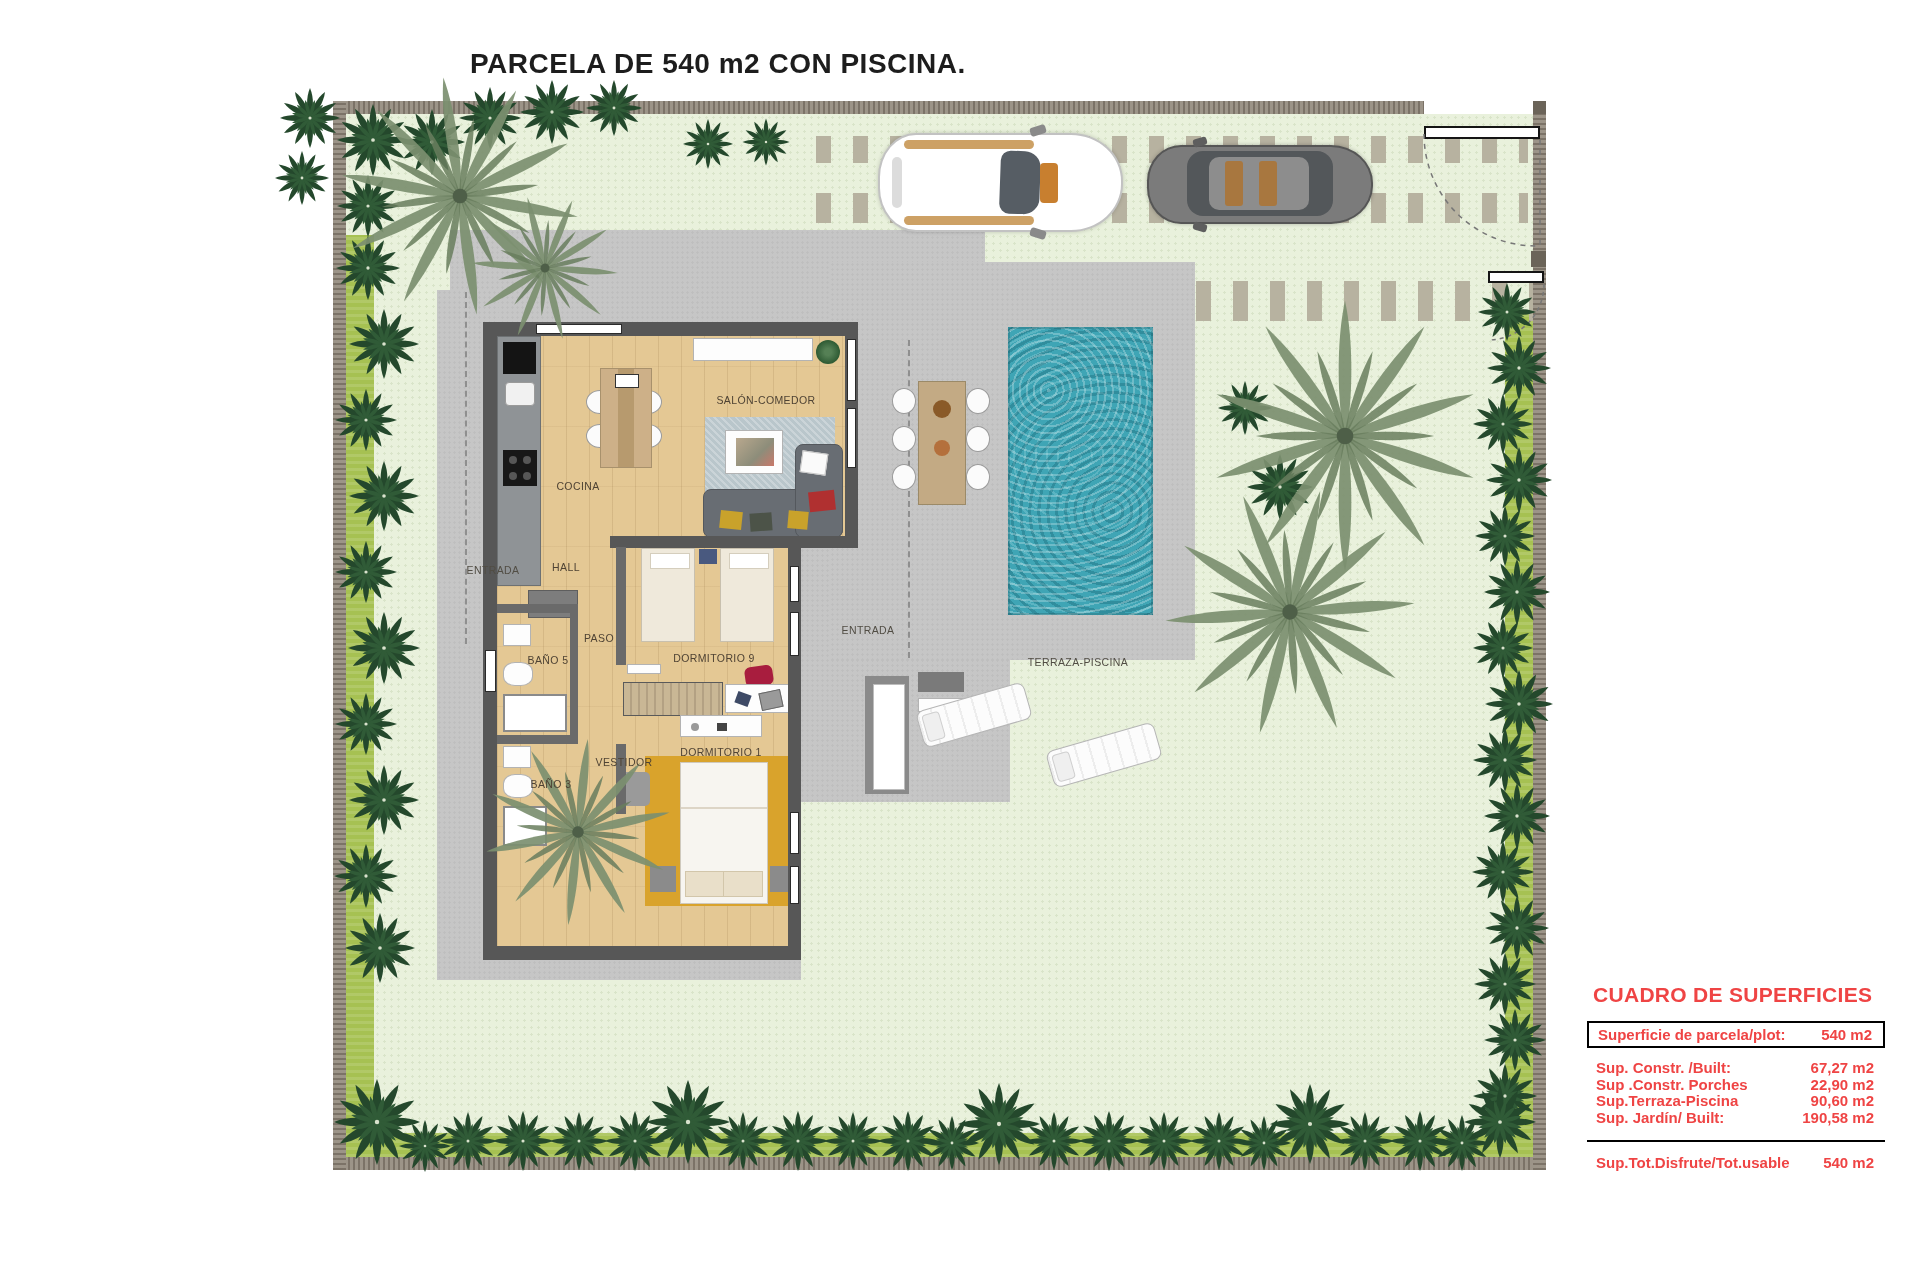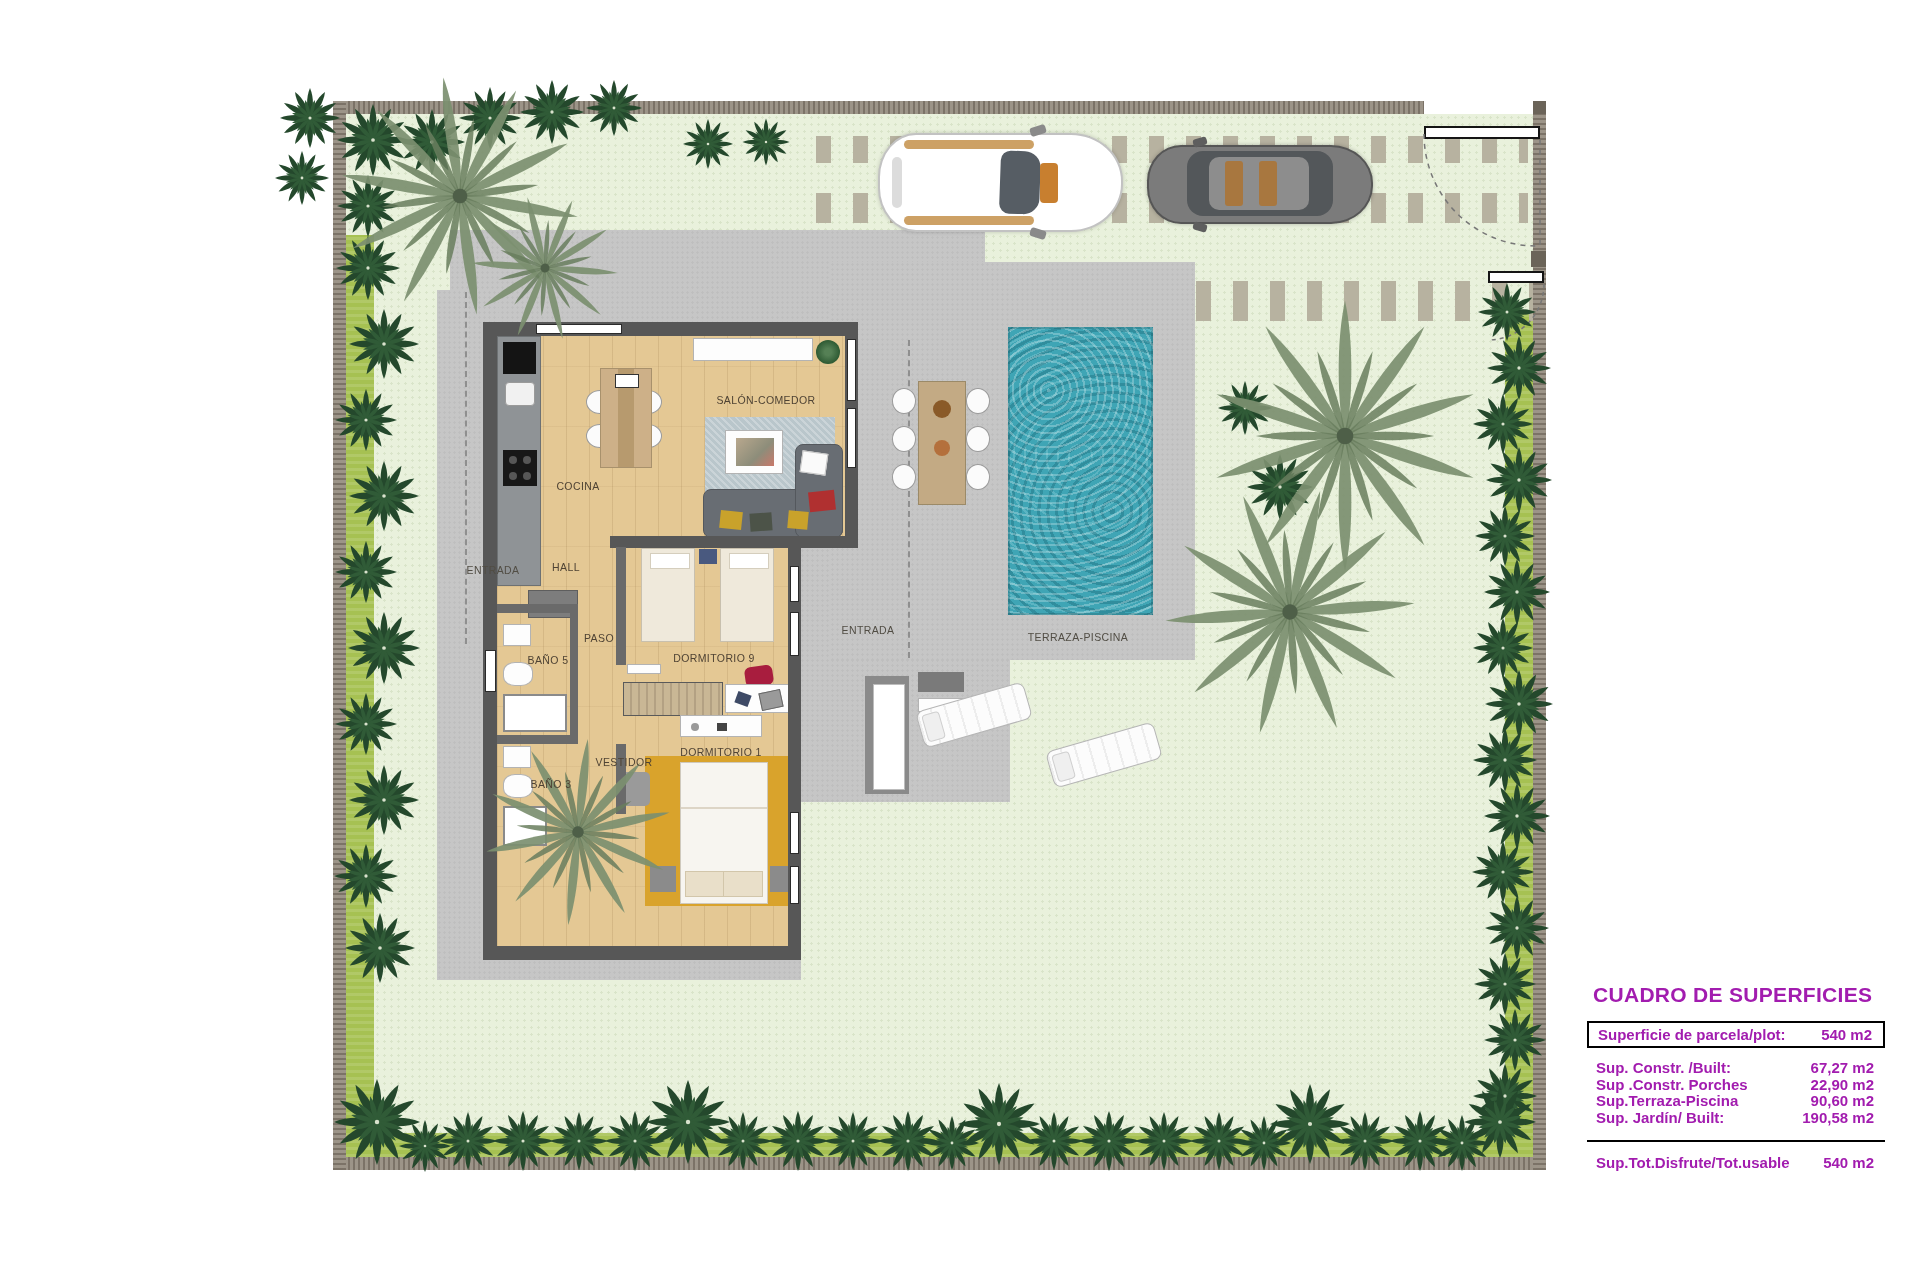--- a/index.html
+++ b/index.html
@@ -43,34 +43,35 @@
   
   .gatebar{background:#ffffff;border:2px solid #151515;z-index:12;box-sizing:border-box;}
   .post{background:#6b6459;z-index:13;}
   
   .lounger{background:#fcfcfc;border:1px solid #b5b5b5;border-radius:8px;z-index:9;
      background-image:repeating-linear-gradient(90deg,rgba(0,0,0,.06) 0 2px,transparent 2px 14px);}
   .lounger::before{content:"";position:absolute;left:4px;top:4px;bottom:4px;width:16px;background:#efefef;border:1px solid #cfcfcf;border-radius:4px;}
   
   #trees{position:absolute;left:0;top:0;width:1920px;height:1280px;z-index:40;pointer-events:none;}
   
-  #surf{left:1587px;top:983px;width:298px;z-index:60;color:#a21caf;}
+  #surf{left:1587px;top:983px;width:298px;z-index:60;color:#ef4444;}
   #surf .h{font-size:21px;font-weight:700;letter-spacing:.3px;margin:0 0 14px 6px;white-space:nowrap;}
   #surf .boxrow{border:2px solid #000;display:flex;justify-content:space-between;align-items:center;
      font-size:15px;font-weight:700;padding:3px 11px 3px 9px;}
   #surf .rows{margin-top:12px;}
   #surf .r{display:flex;justify-content:space-between;font-size:15px;font-weight:700;line-height:16.5px;padding:0 11px 0 9px;}
   #surf .rule{border-top:2px solid #000;margin:14px 0 12px 0;}
   #surf .tr{display:flex;justify-content:space-between;font-size:15px;font-weight:700;padding:0 11px 0 9px;}
 </style>
 </head>
 <body>
 
 <div id="stage">
 
+  <div id="title" class="abs">PARCELA DE 540 m2 CON PISCINA.</div>
 
   <div class="abs wall h" style="left:333px;top:101px;width:1213px;height:13px;"></div>
   <div class="abs wall h" style="left:333px;top:1157px;width:1213px;height:13px;"></div>
   <div class="abs wall v" style="left:333px;top:101px;width:13px;height:1069px;"></div>
   <div class="abs wall v" style="left:1533px;top:101px;width:13px;height:1069px;"></div>
 
   <div id="garden" class="abs"></div>
 
   <div class="abs hedge" style="left:346px;top:235px;width:28px;height:922px;"></div>
   <div class="abs hedge" style="left:1505px;top:312px;width:28px;height:845px;"></div>
@@ -239,21 +240,21 @@
   <div class="abs label" style="left:766px;top:400px;">SALÓN-COMEDOR</div>
   <div class="abs label ongray" style="left:493px;top:570px;">ENTRADA</div>
   <div class="abs label" style="left:566px;top:567px;">HALL</div>
   <div class="abs label" style="left:599px;top:638px;">PASO</div>
   <div class="abs label" style="left:548px;top:660px;">BAÑO 5</div>
   <div class="abs label" style="left:714px;top:658px;">DORMITORIO 9</div>
   <div class="abs label" style="left:624px;top:762px;">VESTIDOR</div>
   <div class="abs label" style="left:551px;top:784px;">BAÑO 3</div>
   <div class="abs label" style="left:721px;top:752px;">DORMITORIO 1</div>
   <div class="abs label ongray" style="left:868px;top:630px;">ENTRADA</div>
-  <div class="abs label ongray" style="left:1078px;top:637px;">TERRAZA-PISCINA</div>
+  <div class="abs label ongray" style="left:1078px;top:662px;">TERRAZA-PISCINA</div>
 
   <svg id="trees" xmlns="http://www.w3.org/2000/svg">
     <defs>
       <path id="frond" d="M0 2 C6 -12 7 -34 0 -50 C-7 -34 -6 -12 0 2 Z"></path>
       <path id="frondThin" d="M0 2 C3 -12 3.5 -36 0 -52 C-3.5 -36 -3 -12 0 2 Z"></path>
       <g id="sym-palm">
         <g fill="#24482c">
           <use href="#frond"></use>
             <use href="#frond" transform="rotate(30)"></use>
             <use href="#frond" transform="rotate(60)"></use>

